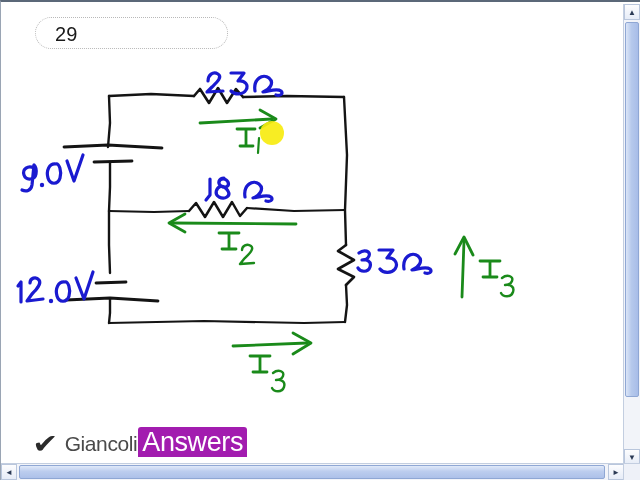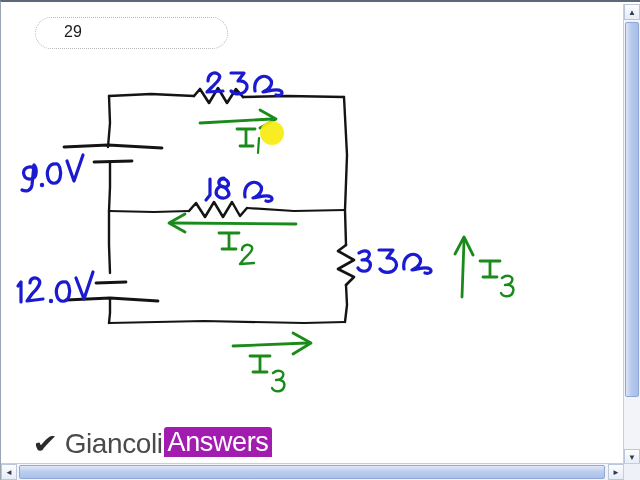--- a/index.html
+++ b/index.html
@@ -43,23 +43,23 @@
     top: 12px;
     width: 193px;
     height: 32px;
     border: 1px dotted #b8b8b8;
     border-radius: 16px;
     background: #ffffff;
     box-sizing: border-box;
   }
   #answer-value {
     position: absolute;
-    left: 28px;
+    left: 19px;
     top: 5px;
-    font-size: 16px;
+    font-size: 20px;
     color: #1a1a1a;
     font-family: "Liberation Sans", sans-serif;
     letter-spacing: .2px;
   }
 
   
   #circuit-svg {
     position: absolute;
     left: 0;
     top: 0;
@@ -89,21 +89,21 @@
   }
   #logo-check {
     font-size: 27px;
     color: #2b2b2b;
     line-height: 1;
     margin-right: 8px;
     font-family: "DejaVu Sans", sans-serif;
     transform: scaleX(1.15);
   }
   #logo-giancoli {
-    font-size: 28px;
+    font-size: 21px;
     color: #4a4a4a;
     font-family: "Liberation Sans", sans-serif;
     letter-spacing: -.4px;
   }
   #logo-answers {
     font-size: 27px;
     color: #ffffff;
     background: #a21caf;
     font-family: "Liberation Sans", sans-serif;
     letter-spacing: -.4px;

